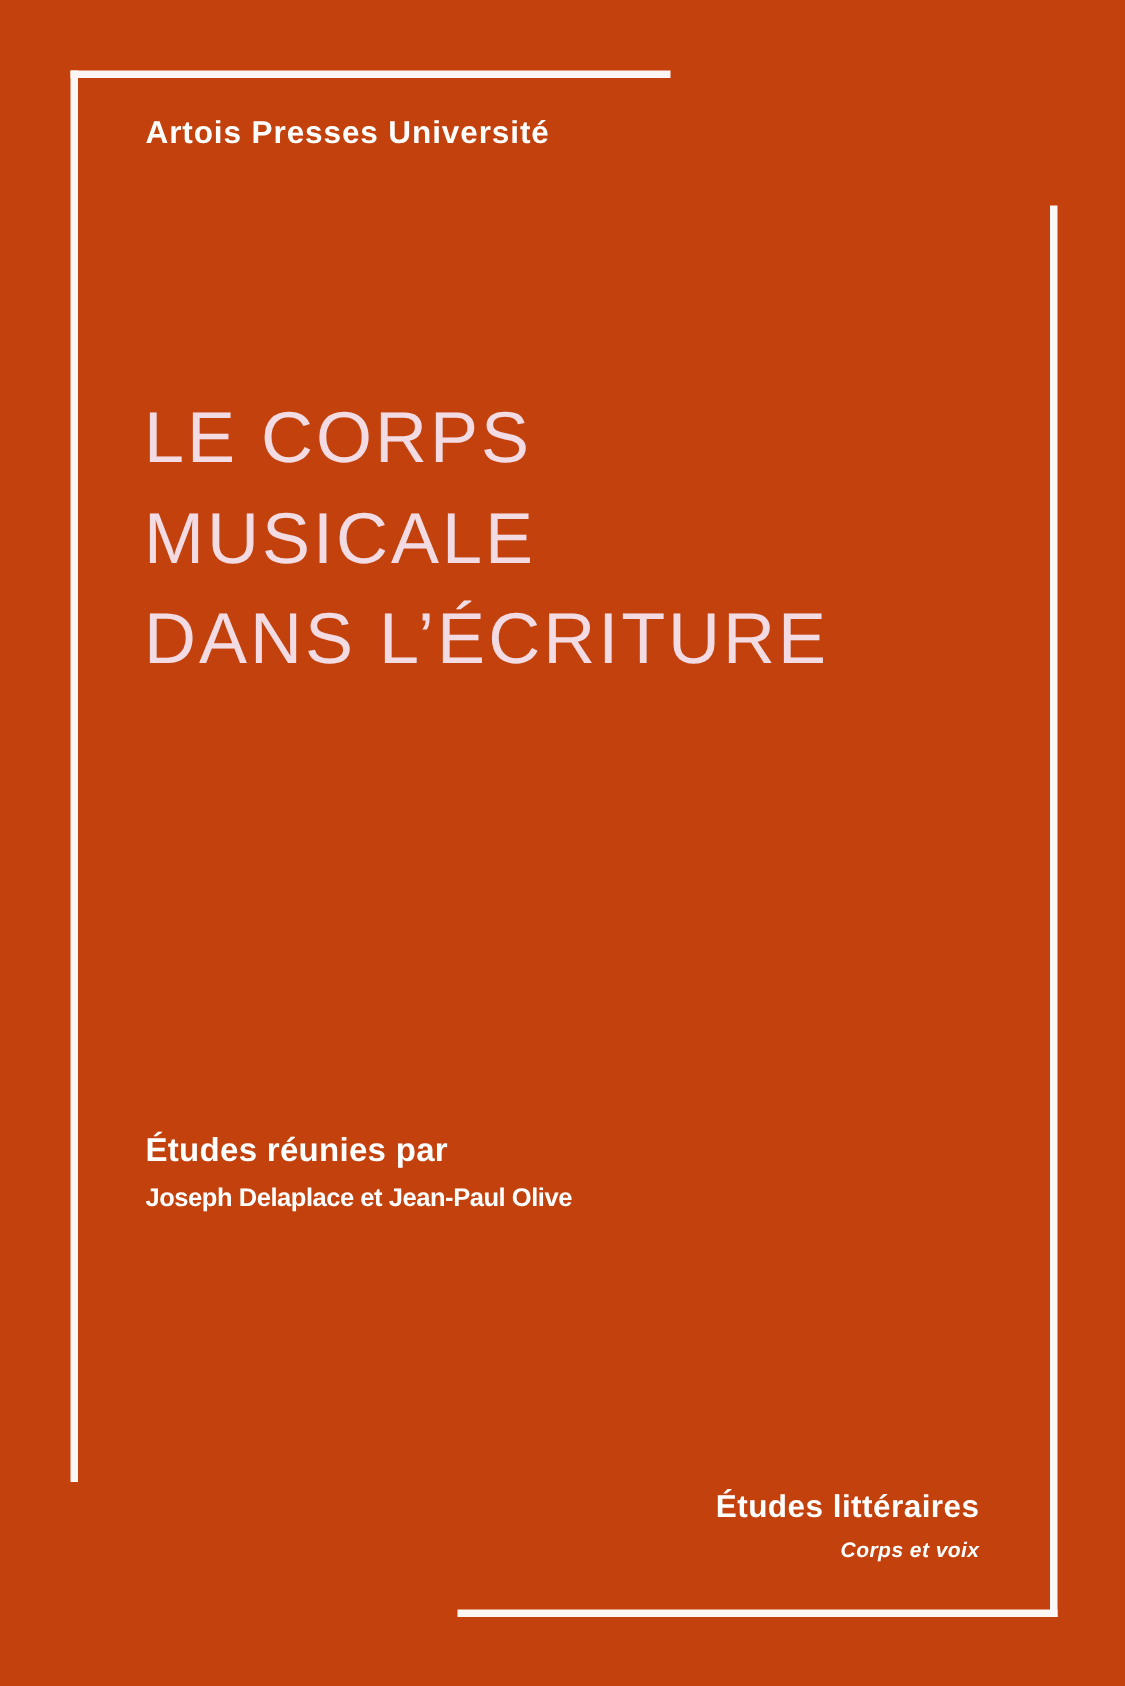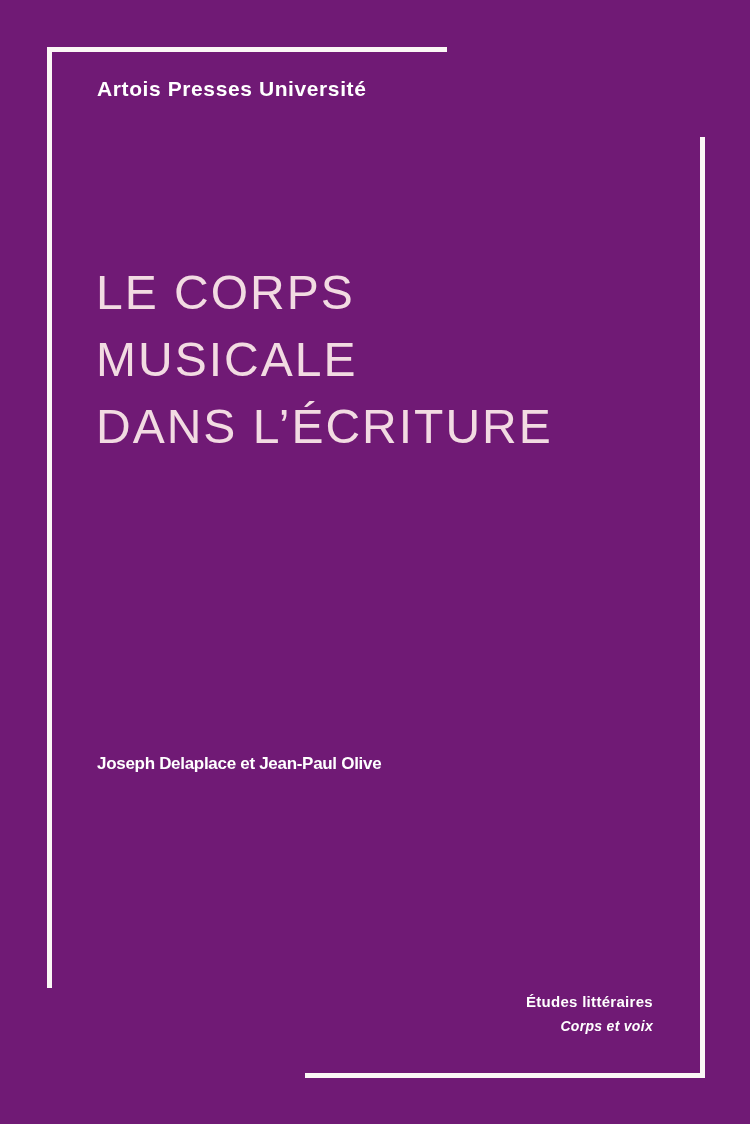--- a/index.html
+++ b/index.html
@@ -4,21 +4,21 @@
 <style>
   html, body {
     margin: 0;
     padding: 0;
     background: #7a7a7a;
   }
   #cover {
     position: relative;
     width: 750px;
     height: 1124px;
-    background: #701a75;
+    background: #c2410c;
     overflow: hidden;
     font-family: "Liberation Sans", sans-serif;
   }
   .frame-line {
     position: absolute;
     background: #FBF7F6;
   }
   #frame-top    { left: 47px;  top: 47px;   width: 400px; height: 5px; }
   #frame-left   { left: 47px;  top: 47px;   width: 5px;   height: 941px; }
   #frame-right  { left: 700px; top: 137px;  width: 5px;   height: 941px; }
@@ -65,21 +65,21 @@
     white-space: nowrap;
   }
   #series {
     position: absolute;
     right: 97px;
     top: 993px;
     color: #FFFFFF;
     text-align: right;
   }
   #series .name {
-    font-size: 15px;
+    font-size: 21px;
     font-weight: bold;
     letter-spacing: 0.3px;
     margin-bottom: 8px;
     white-space: nowrap;
   }
   #series .subseries {
     font-size: 14px;
     font-weight: bold;
     font-style: italic;
     letter-spacing: 0.3px;
@@ -98,20 +98,21 @@
 
   <div id="publisher">Artois Presses Université</div>
 
   <div id="title">
     <div>LE CORPS</div>
     <div>MUSICALE</div>
     <div>DANS L’ÉCRITURE</div>
   </div>
 
   <div id="editors">
+    <div class="intro">Études réunies par</div>
     <div class="names">Joseph Delaplace et Jean-Paul Olive</div>
   </div>
 
   <div id="series">
     <div class="name">Études littéraires</div>
     <div class="subseries">Corps et voix</div>
   </div>
 
 </div>
 

